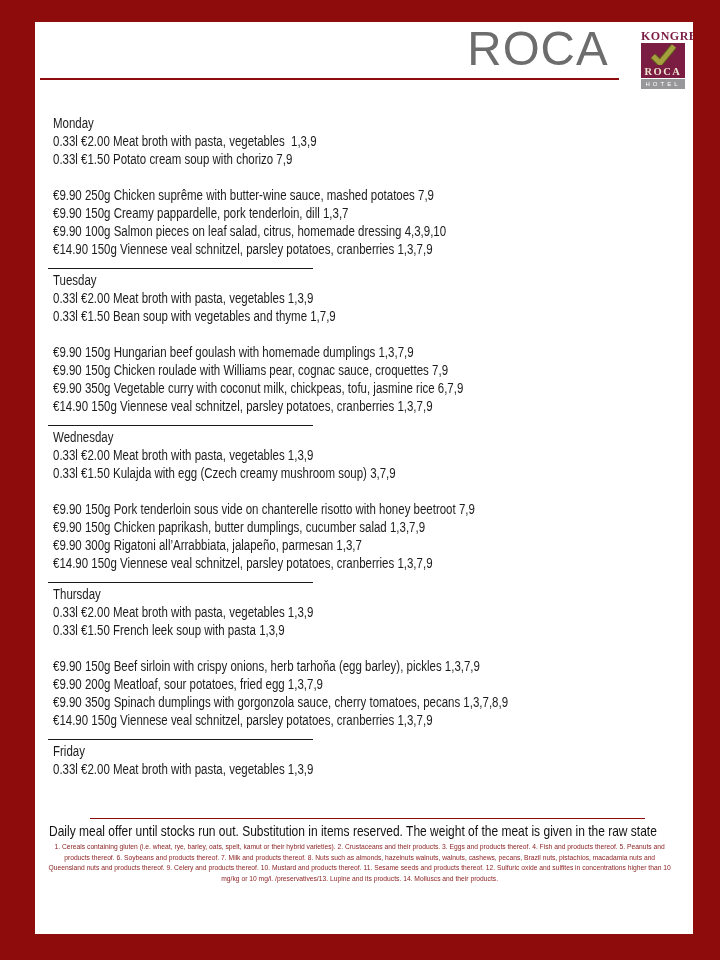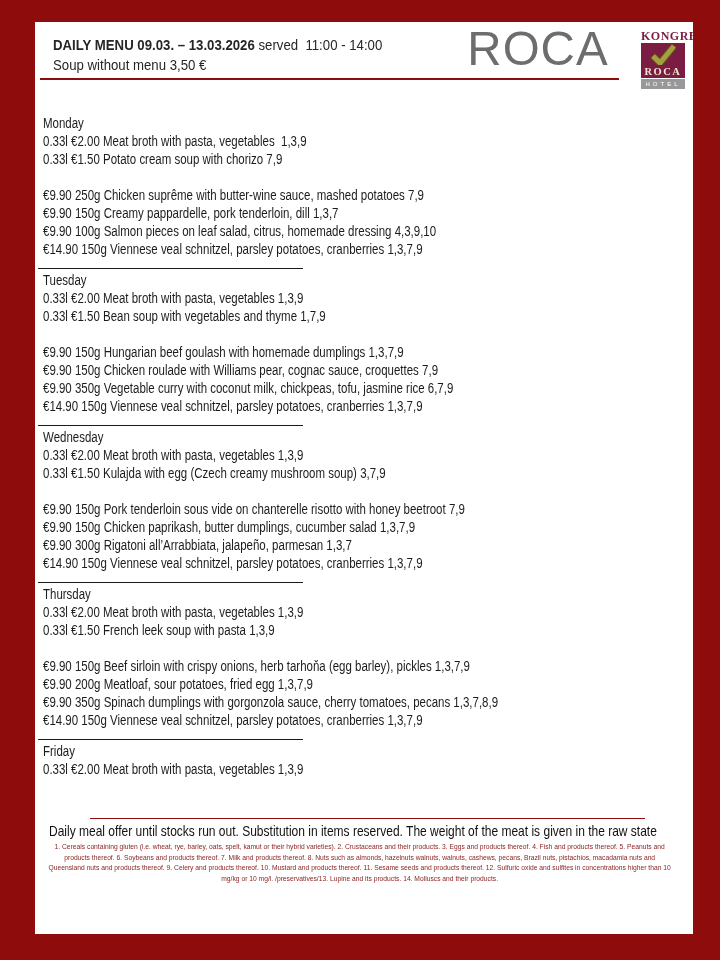--- a/index.html
+++ b/index.html
@@ -44,21 +44,21 @@
   .logo-roca {
     position: absolute; bottom: 1px; width: 100%;
     color: #efe5d2; font-family: "Liberation Serif", serif; font-weight: bold;
     font-size: 10.5px; letter-spacing: 1.5px;
   }
   .logo-hotel {
     height: 10px; line-height: 10px; background: #98989a; color: #ffffff;
     font-size: 6px; letter-spacing: 3px; margin-top: 1px; width: 44px;
   }
   
-  .menu { margin: 34px 0 0 8px; }
+  .menu { margin: 34px 0 0 18px; }
   .line {
     font-size: 14px; height: 18px; line-height: 18px;
     white-space: pre; transform: scaleX(0.82); transform-origin: 0 50%;
     color: #1c1c1c;
   }
   .day-divider {
     width: 265px; border-top: 1.5px solid #1a1a1a;
     margin: 10px 0 2px -5px;
   }
   
@@ -73,24 +73,20 @@
     margin: 2px 0 0 13px;
     font-size: 8px; line-height: 10.5px; text-align: center; color: #8c2323;
   }
 </style>
 </head>
 <body>
 
 <div class="page">
 
   <div class="header">
-    <div class="header-text">
-      <div class="title-line"><span class="bold">DAILY MENU 09.03. – 13.03.2026</span><span> served  11:00 - 14:00</span></div>
-      <div class="subtitle-line">Soup without menu 3,50 €</div>
-    </div>
     <div class="wordmark">ROCA</div>
     <div class="logo">
       <div class="logo-kongres">KONGRES</div>
       <div class="logo-square">
         <svg class="logo-check" width="26" height="21" viewBox="0 0 26 21">
           <path d="M3 12 L10 19 L24 2" fill="none" stroke="#5c561f" stroke-width="7" stroke-linecap="butt"></path>
           <path d="M3 12 L10 19 L24 2" fill="none" stroke="#a69f3e" stroke-width="5" stroke-linecap="butt"></path>
         </svg>
         <div class="logo-roca">ROCA</div>
       </div>

